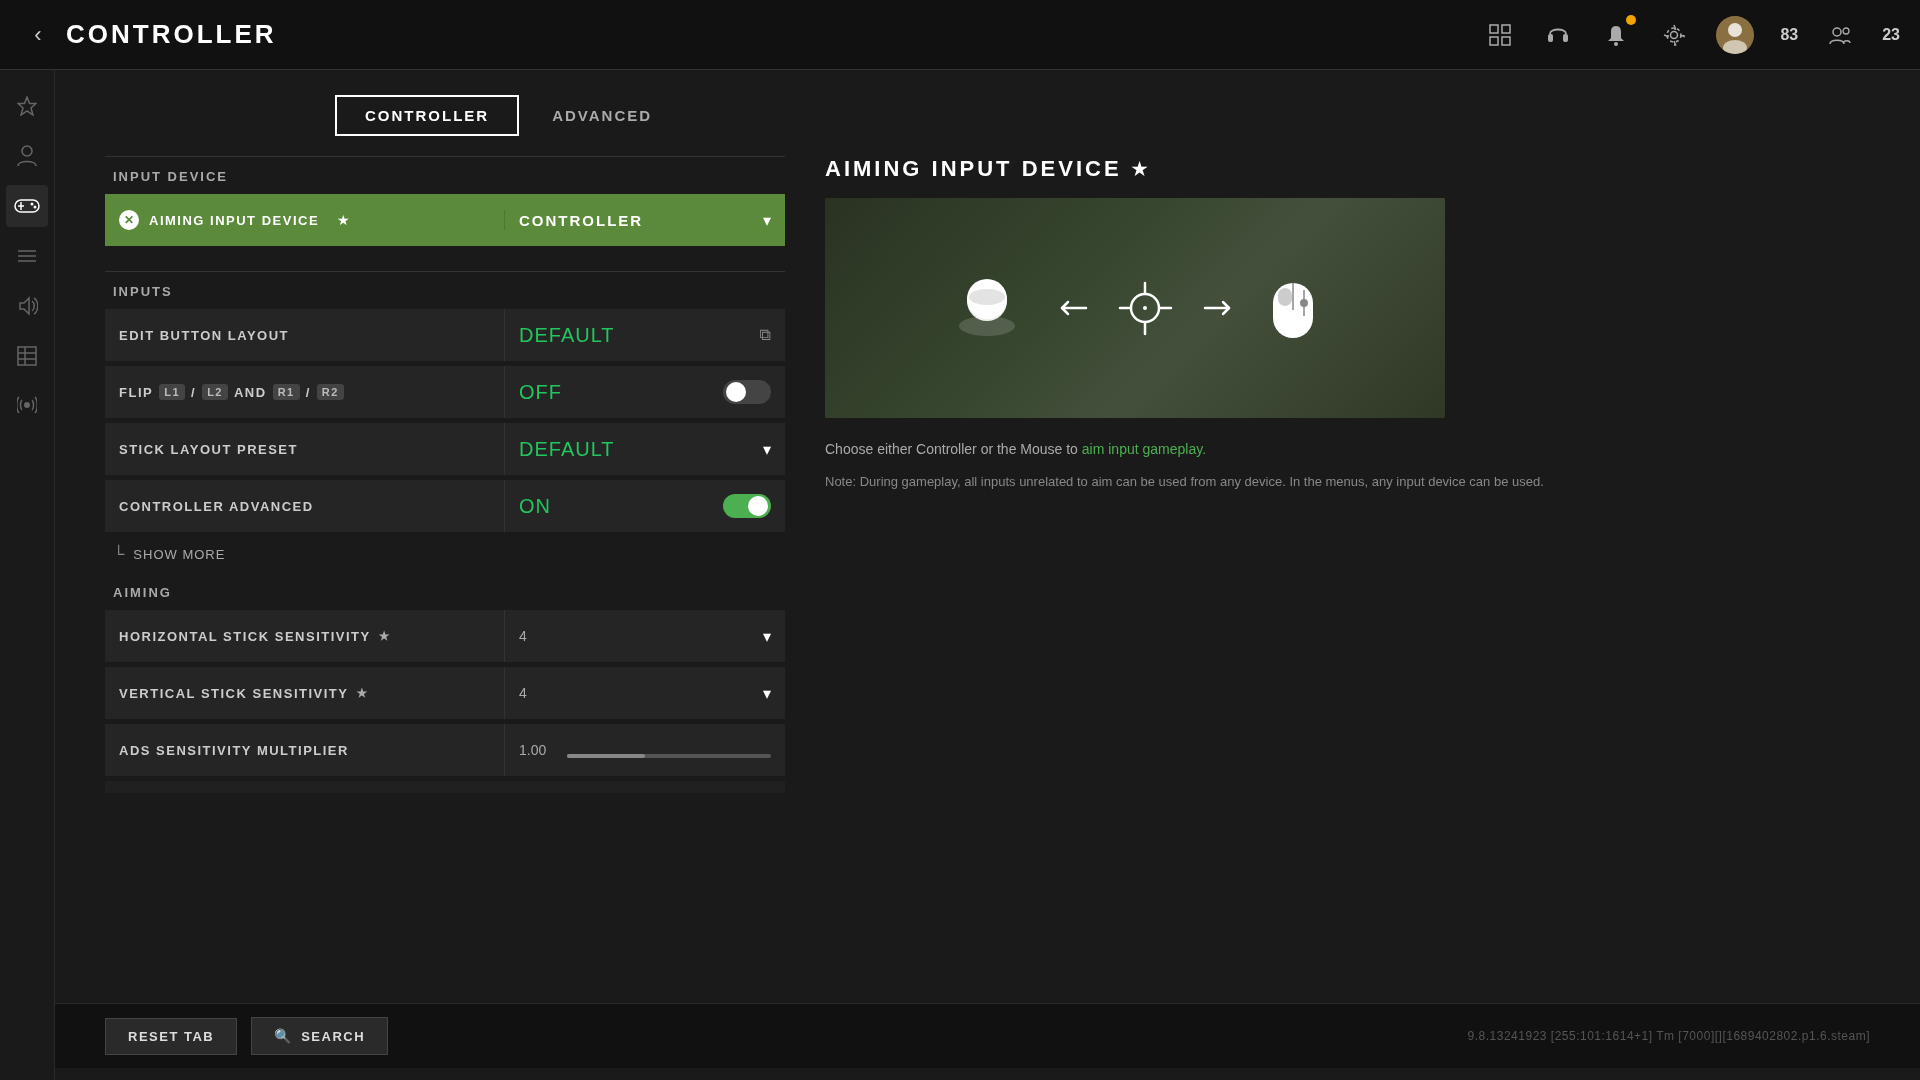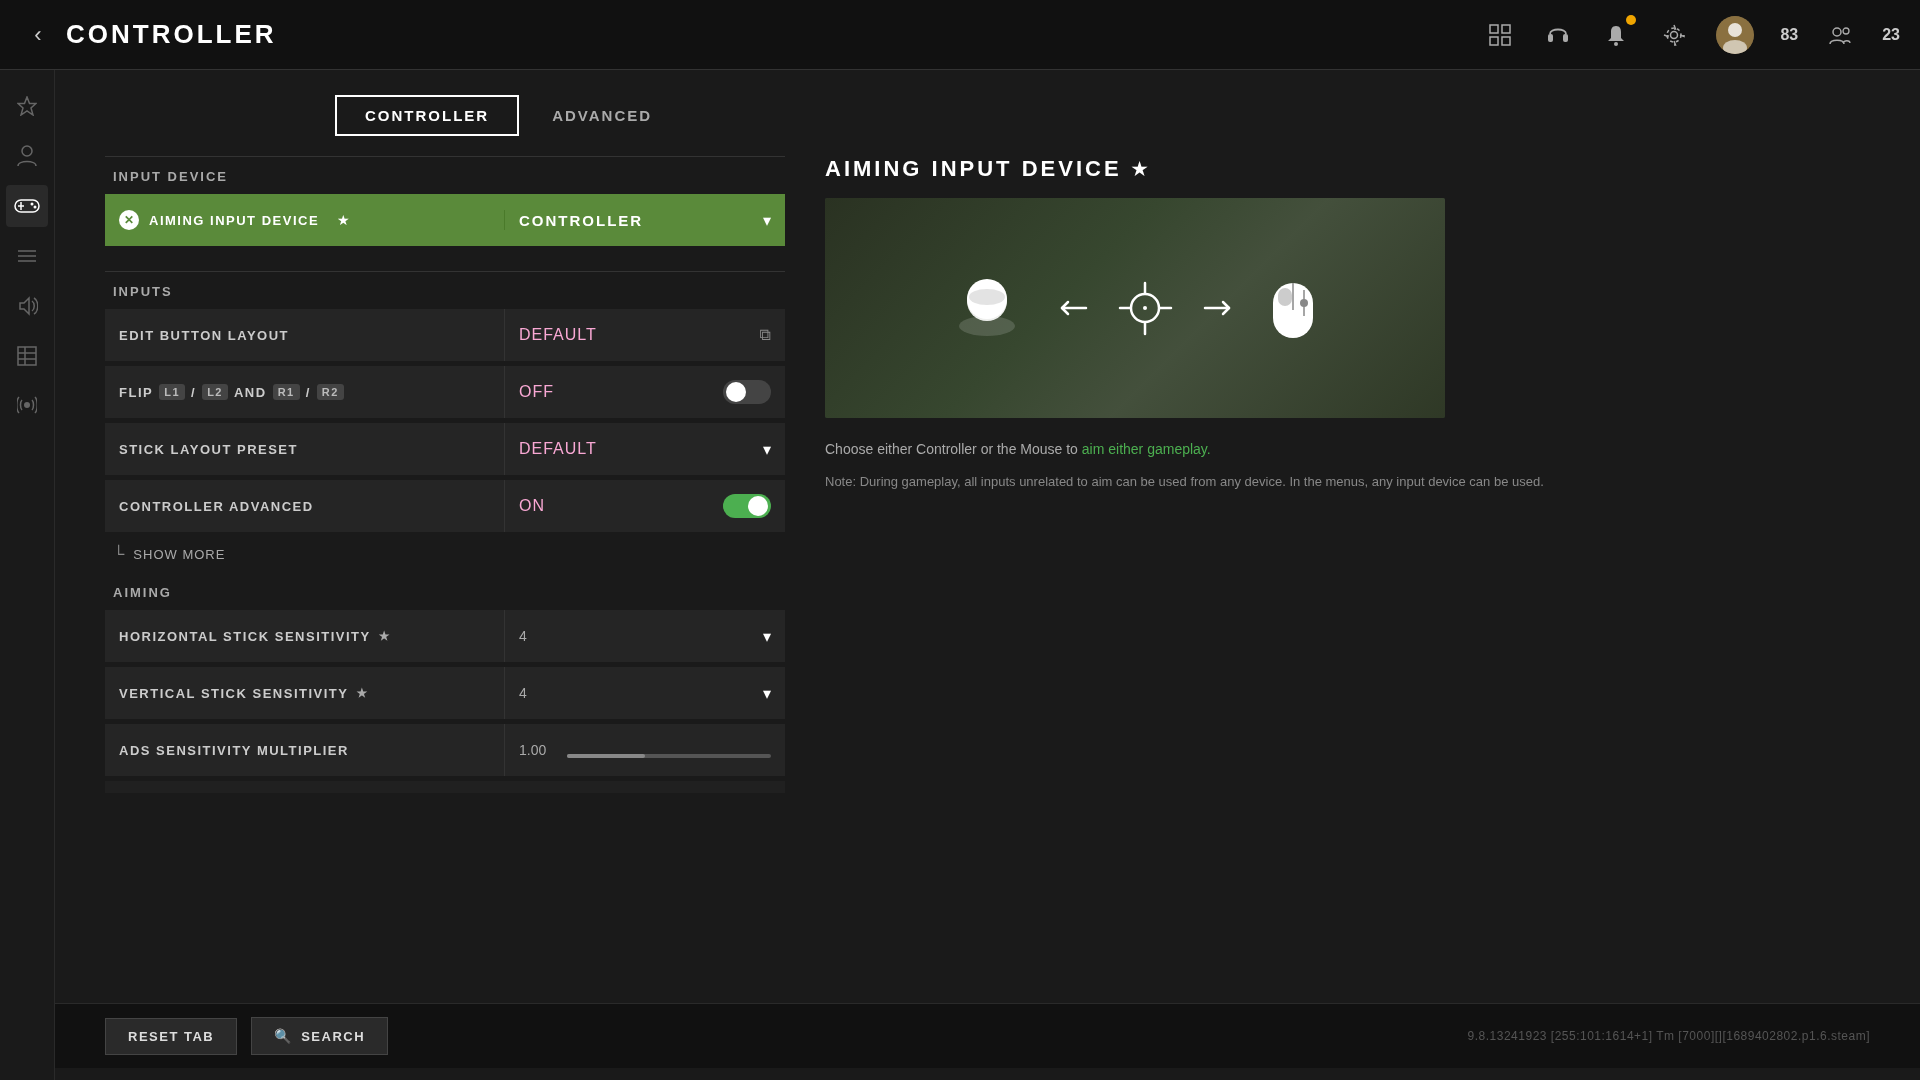--- a/index.html
+++ b/index.html
@@ -255,22 +255,22 @@
     }
     .setting-value-area {
       display: flex;
       align-items: center;
       justify-content: space-between;
       padding: 0 14px;
       width: 280px;
       height: 100%;
     }
     .setting-value {
-      font-size: 16px;
-      color: #f9a8d4;
+      font-size: 20px;
+      color: #22c55e;
       letter-spacing: 1px;
     }
     .external-link-icon {
       color: #888;
       font-size: 16px;
     }
 
     
     .toggle {
       width: 48px;
@@ -834,21 +834,21 @@
               <line x1="25" y1="15" x2="25" y2="42" stroke="#888" stroke-width="1.5"></line>
               <rect x="10" y="20" width="14" height="18" rx="7" fill="#ccc"></rect>
               <circle cx="36" cy="35" r="4" fill="#888"></circle>
               <line x1="36" y1="22" x2="36" y2="48" stroke="#888" stroke-width="1.5"></line>
             </svg>
           </div>
         </div>
       </div>
 
       <p class="info-description">
-        Choose either Controller or the Mouse to <span class="highlight">aim either gameplay.</span>
+        Choose either Controller or the Mouse to <span class="highlight">aim input gameplay.</span>
       </p>
       <p class="info-note">Note: During gameplay, all inputs unrelated to aim can be used from any device. In the menus, any input device can be used.</p>
     </div>
   </div>
 </div>
 
 <div class="bottom-bar">
   <button class="bottom-btn">
     <span>RESET TAB</span>
   </button>

